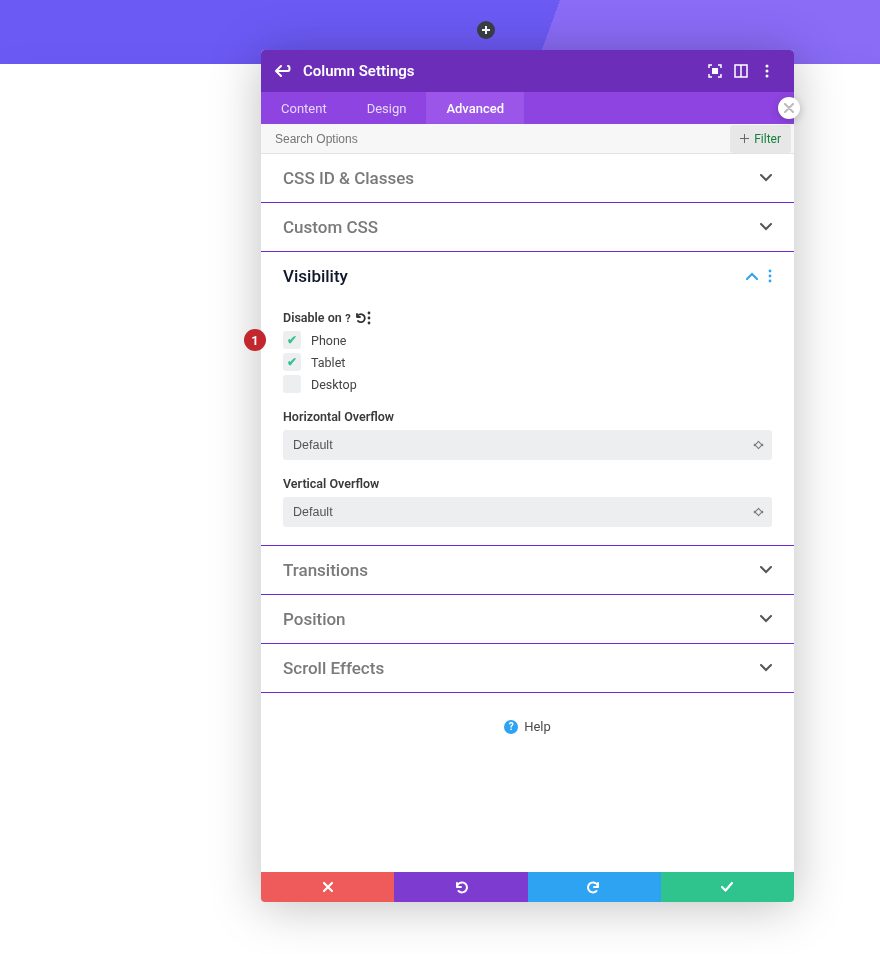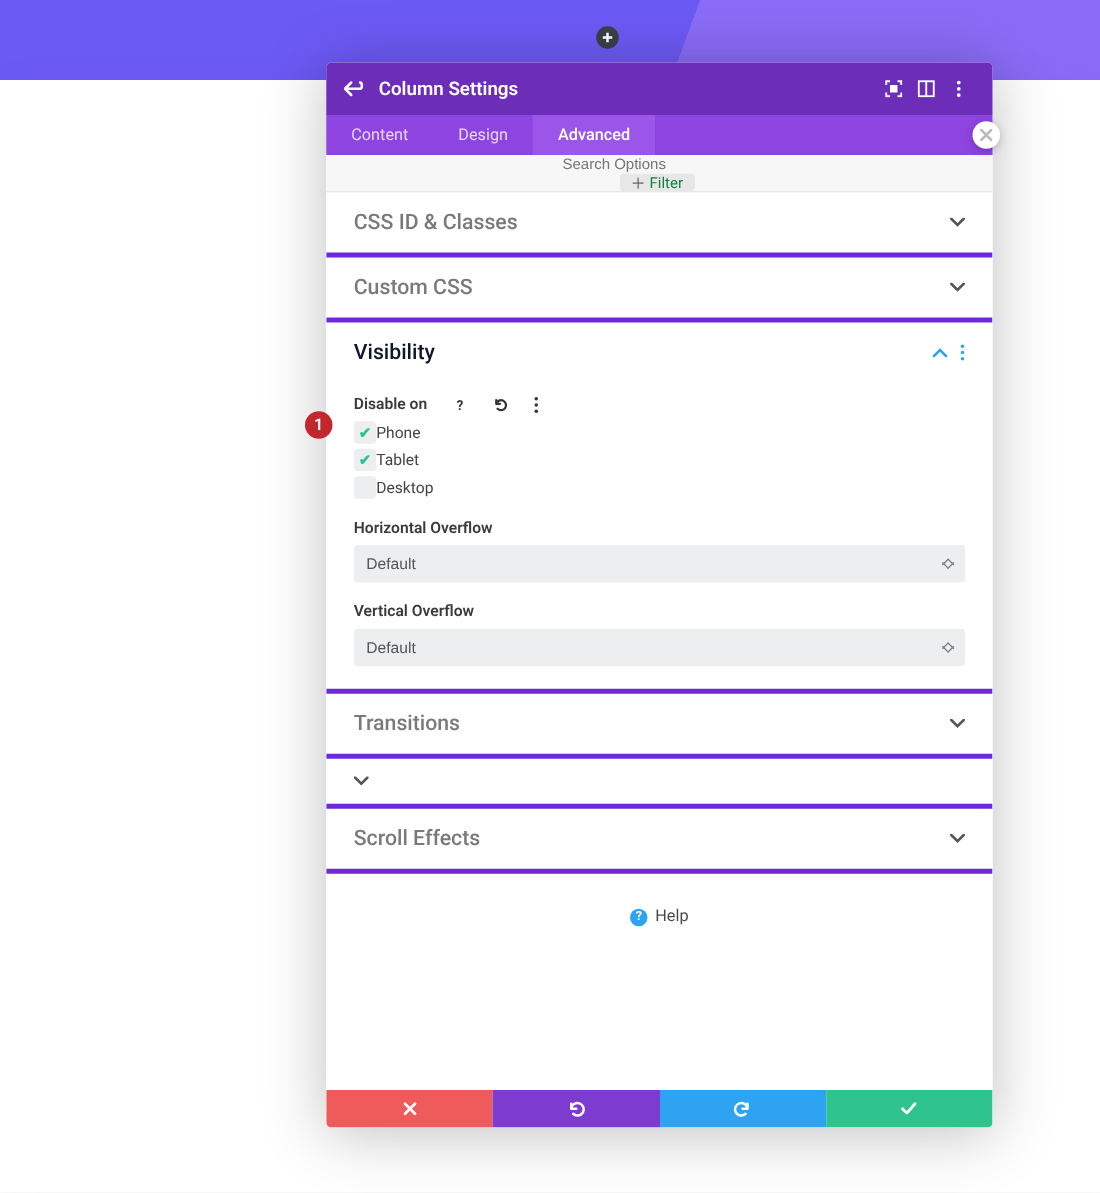--- a/index.html
+++ b/index.html
@@ -8,35 +8,35 @@
   .add-btn { position:absolute; top:21px; left:477px; width:18px; height:18px; border-radius:50%; background:#3b3f47; color:#fff; display:flex; align-items:center; justify-content:center; font-size:12px; line-height:1; cursor:pointer; }
   .sheet { position:absolute; top:64px; left:0; right:0; bottom:0; background:#fff; box-shadow:0 14px 40px rgba(0,0,0,0.08); }
   .panel { position:absolute; top:50px; left:261px; width:533px; height:852px; background:#fff; border-radius:4px; box-shadow:0 4px 50px rgba(0,0,0,0.25); display:flex; flex-direction:column; overflow:visible; }
   .panel-header { background:#6c2eb9; color:#fff; border-radius:4px 4px 0 0; height:42px; display:flex; align-items:center; padding:0 14px; }
   .panel-header .back { margin-right:12px; cursor:pointer; }
   .panel-header h1 { font-size:15px; font-weight:600; flex:1; }
   .panel-header .hdr-icon { width:26px; display:flex; align-items:center; justify-content:center; cursor:pointer; }
   .tabbar { background:#8e44e0; display:flex; height:32px; }
   .tabbar .tab { padding:0 20px; font-size:13px; color:#e6d9f7; display:flex; align-items:center; cursor:pointer; }
   .tabbar .tab.active { background:#9b55e8; color:#fff; font-weight:500; }
-  .searchrow { display:flex; align-items:center; height:30px; border-bottom:1px solid #e3e3e3; background:#f7f7f7;flex-direction:column; }
+  .searchrow { display:flex; align-items:center; height:30px; border-bottom:1px solid #e3e3e3; background:#f7f7f7; }
   .searchrow input { flex:1; border:none; background:transparent; padding:0 14px; font-size:12px; color:#888; outline:none; }
   .searchrow .filter { height:28px; margin:1px 3px 1px 0; padding:0 10px; font-size:12px; color:#15803d; background:#e7e7e7; border-radius:3px; display:flex; align-items:center; gap:5px; cursor:pointer; }
   .scroll-body { flex:1; overflow:auto; background:#fff; }
-  .section { border-bottom:4px solid #6d28d9; }
+  .section { border-bottom:1px solid #6d28d9; }
   .sec-head { display:flex; align-items:center; padding:14px 22px; cursor:pointer; }
   .sec-head h2 { font-size:17px; font-weight:500; color:#7a7a7a; flex:1; }
   .sec-head.open h2 { color:#0f172a; }
   .sec-head .chev { color:#555; }
   .sec-head.open .chev { color:#2ea3f2; }
   .sec-head .more { margin-left:10px; color:#2ea3f2; cursor:pointer; }
   .sec-body { padding:4px 22px 18px; }
-  .field-label { font-size:12.5px; font-weight:600; color:#3a3a3a; margin-top:6px; margin-bottom:6px; display:flex; align-items:center; gap:20px; }
+  .field-label { font-size:12.5px; font-weight:600; color:#3a3a3a; margin-top:6px; margin-bottom:6px; display:flex; align-items:center; gap:0; }
   .field-label .lbl-icon { color:#555; cursor:pointer; display:inline-flex; }
-  .check-row { display:flex; align-items:center; margin:4px 0; }
+  .check-row { display:flex; align-items:center; gap:10px; margin:4px 0; }
   .checkbox { width:18px; height:18px; border-radius:3px; background:#eceef0; display:flex; align-items:center; justify-content:center; cursor:pointer; }
   .checkbox.checked::after { content:"✔"; color:#2fc38e; font-size:12px; font-weight:bold; }
   .check-row span { font-size:12.5px; color:#444; }
   .sub-label { font-size:12.5px; font-weight:600; color:#3a3a3a; margin-top:16px; margin-bottom:6px; }
   .select-wrap { position:relative; }
   .select { width:100%; height:30px; border:none; border-radius:3px; background:#eceef0; padding:0 28px 0 10px; font-size:12.5px; color:#555; appearance:none; cursor:pointer; }
   .select-wrap::after { content:""; position:absolute; right:10px; top:50%; width:6px; height:6px; border-right:1.5px solid #777; border-bottom:1.5px solid #777; transform:translateY(-60%) rotate(45deg); pointer-events:none; }
   .select-wrap::before { content:""; position:absolute; right:10px; top:50%; width:6px; height:6px; border-left:1.5px solid #777; border-top:1.5px solid #777; transform:translateY(-40%) rotate(45deg); pointer-events:none; }
   .help-row { text-align:center; padding:22px 0; }
   .help-row a { font-size:13px; color:#4a4a4a; text-decoration:none; cursor:pointer; display:inline-flex; align-items:center; gap:6px; }
@@ -208,20 +208,21 @@
         <span class="chev">
             <svg width="12" height="8" viewBox="0 0 12 8">
               <path d="M1 1l5 5 5-5" fill="none" stroke="currentColor" stroke-width="2" stroke-linecap="round"></path>
             </svg>
           </span>
       </div>
     </div>
 
     <div class="section">
       <div class="sec-head">
+        <h2>Position</h2>
         <span class="chev">
             <svg width="12" height="8" viewBox="0 0 12 8">
               <path d="M1 1l5 5 5-5" fill="none" stroke="currentColor" stroke-width="2" stroke-linecap="round"></path>
             </svg>
           </span>
       </div>
     </div>
 
     <div class="section">
       <div class="sec-head">

